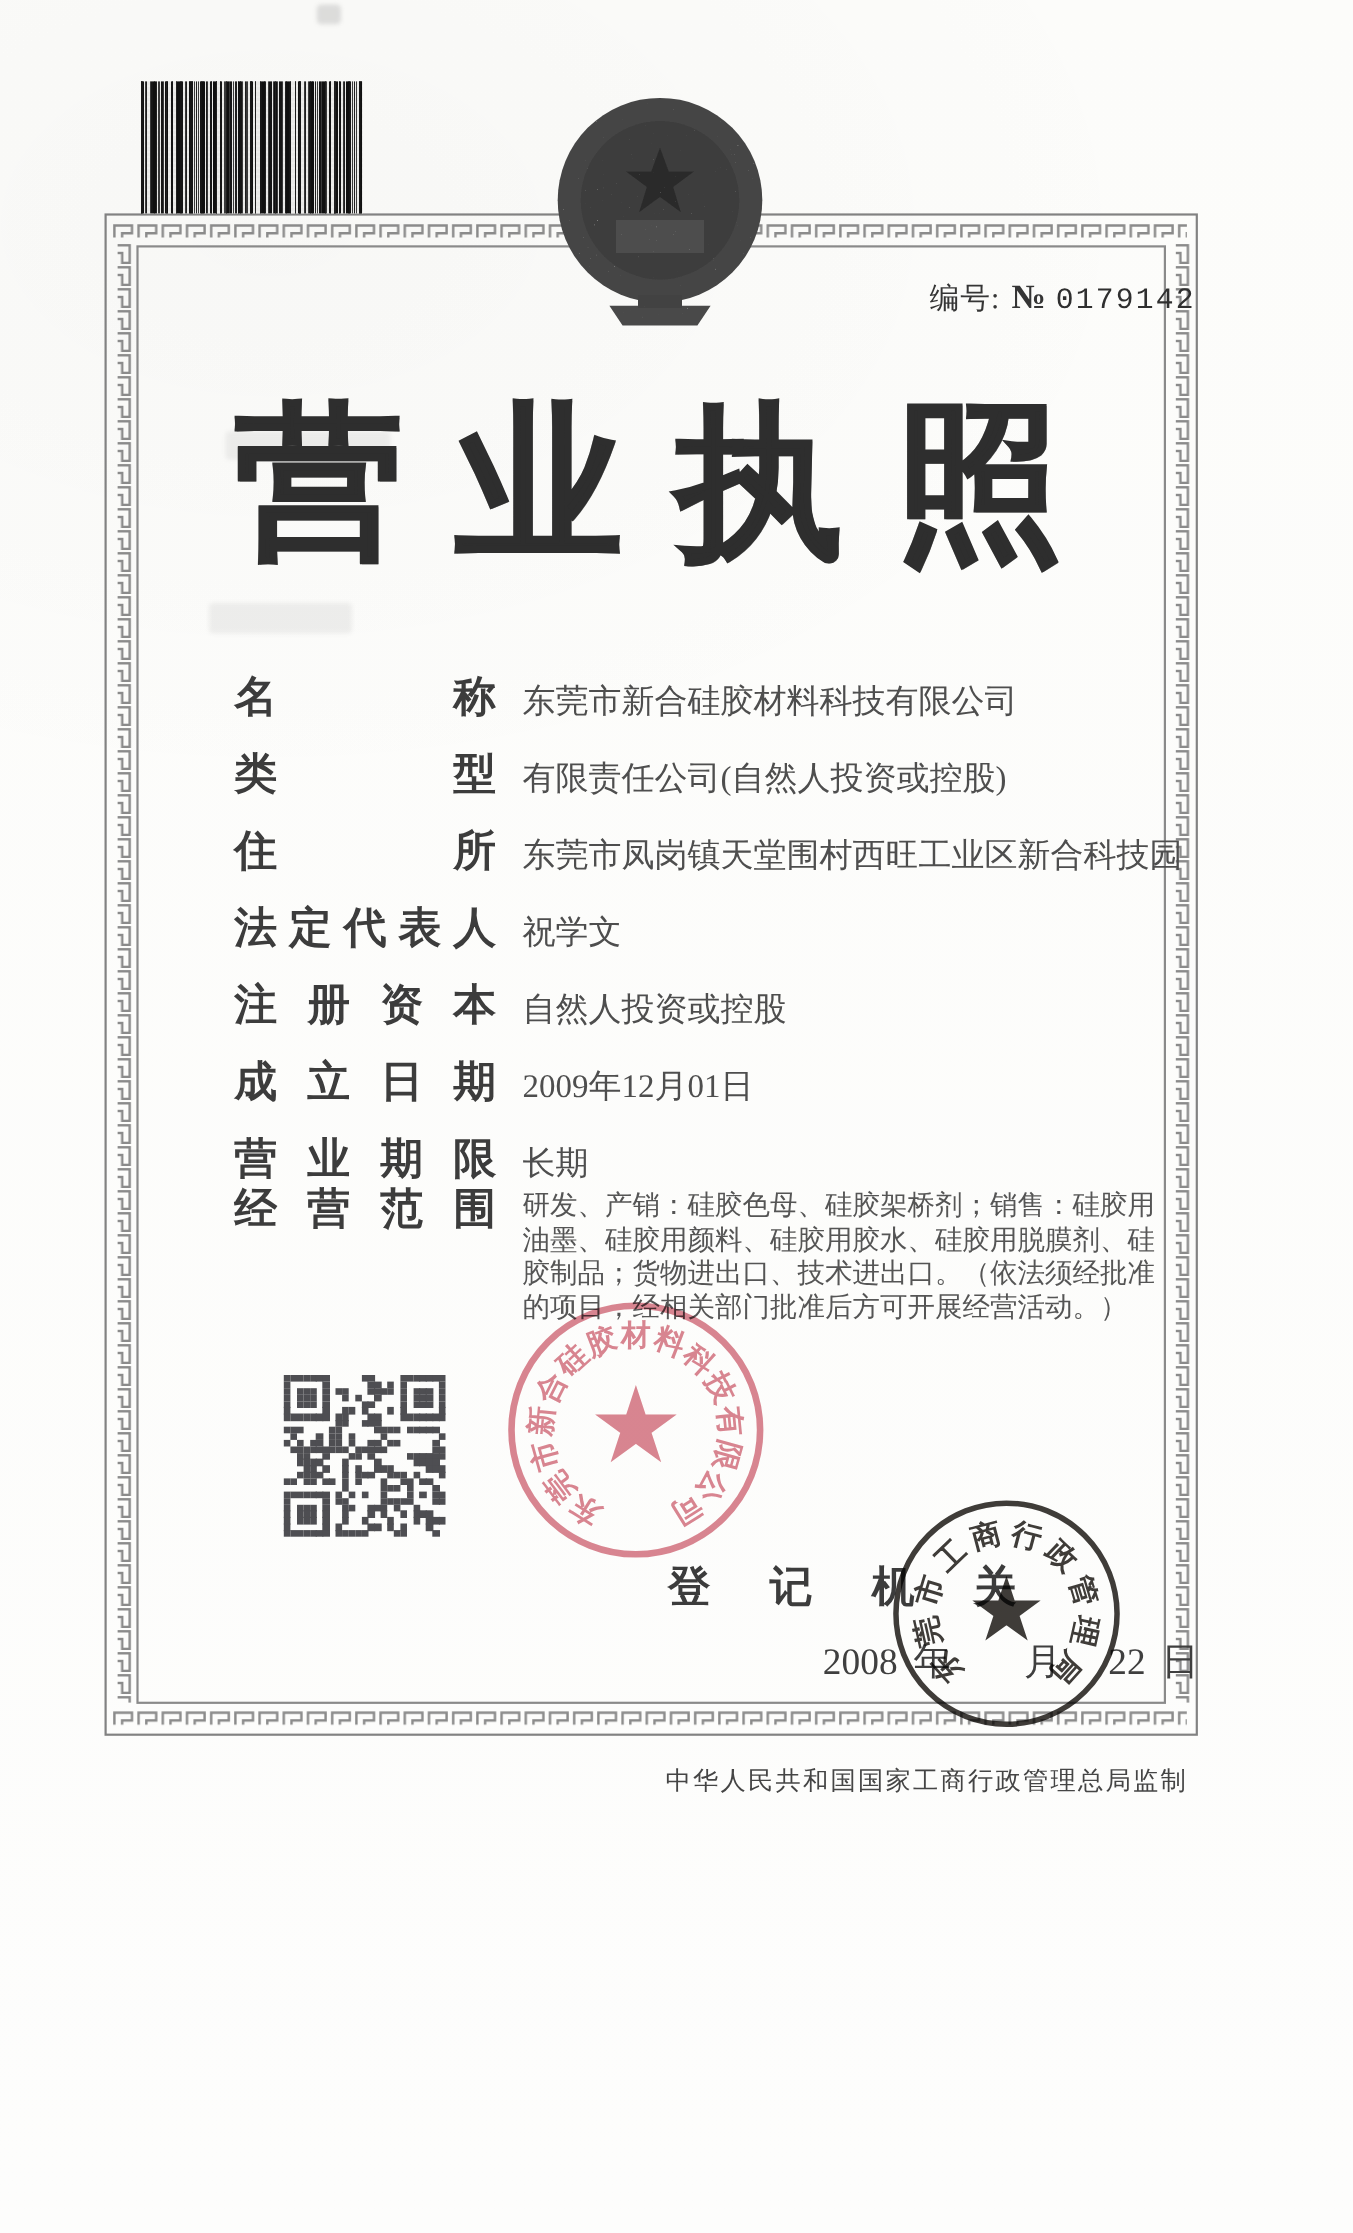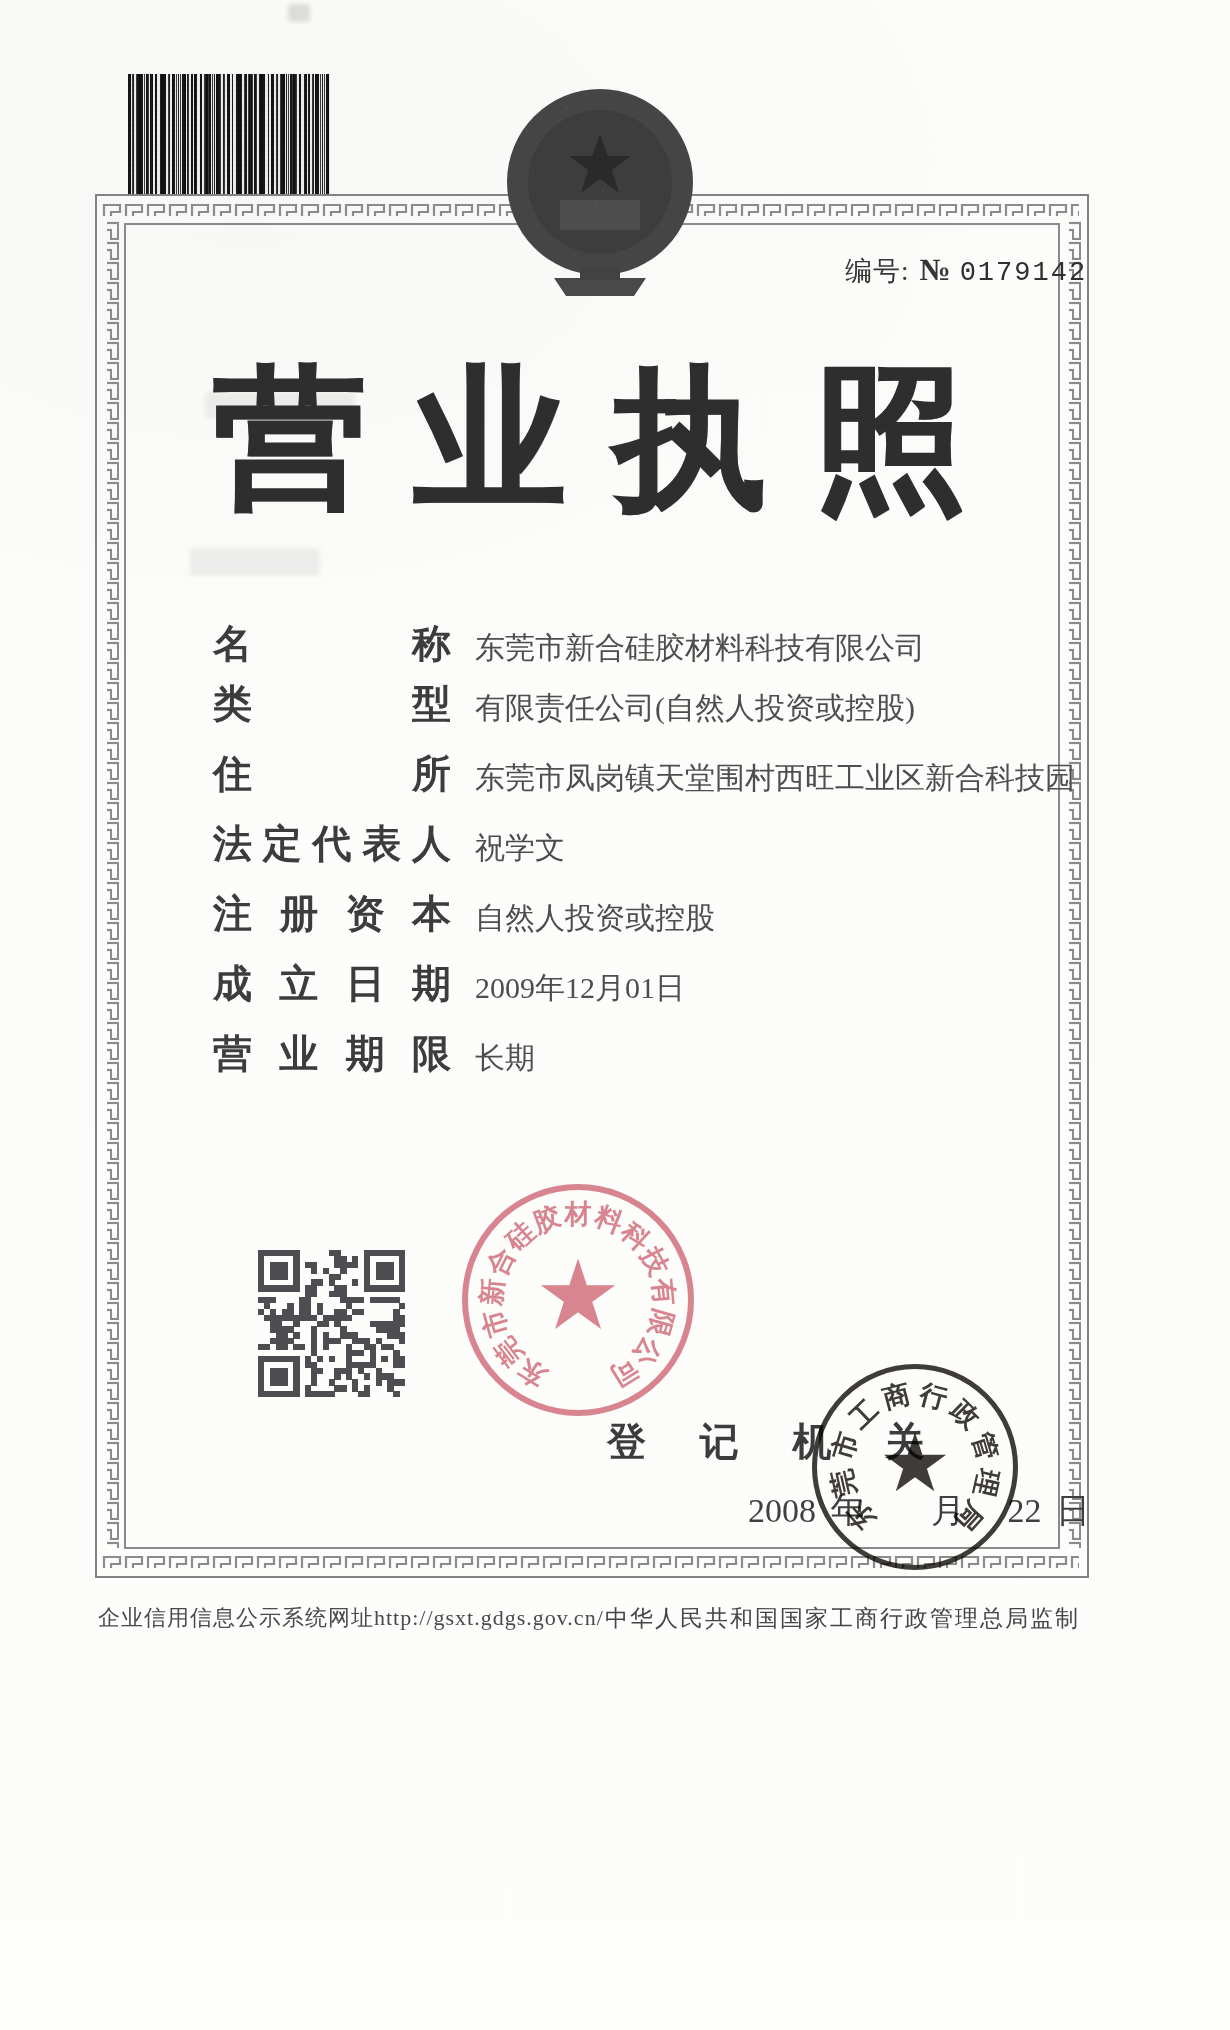--- a/index.html
+++ b/index.html
@@ -130,21 +130,21 @@
     </svg>
   </div>
 
   <div class="serial">
     <span>编号:</span><span class="nosym">№</span><span class="num">0179142</span>
   </div>
 
   <div class="title">营业执照</div>
 
 
-  <div class="row" style="top:612px;margin-top:10px;">
+  <div class="row" style="top:612px;">
     <span class="row-label">名称</span>
     <span class="row-value">东莞市新合硅胶材料科技有限公司</span>
   </div>
   <div class="row" style="top:752px;">
     <span class="row-label">住所</span>
     <span class="row-value">东莞市凤岗镇天堂围村西旺工业区新合科技园</span>
   </div>
   <div class="row" style="top:682px;">
     <span class="row-label">类型</span>
     <span class="row-value">有限责任公司(自然人投资或控股)</span>
@@ -157,20 +157,24 @@
     <span class="row-label">注册资本</span>
     <span class="row-value">自然人投资或控股</span>
   </div>
   <div class="row" style="top:962px;">
     <span class="row-label">成立日期</span>
     <span class="row-value">2009年12月01日</span>
   </div>
   <div class="row" style="top:1032px;">
     <span class="row-label">营业期限</span>
     <span class="row-value">长期</span>
+  </div>
+  <div class="row" style="top:1078px;">
+    <span class="row-label">经营范围</span>
+    <span class="row-value small">研发、产销：硅胶色母、硅胶架桥剂；销售：硅胶用油墨、硅胶用颜料、硅胶用胶水、硅胶用脱膜剂、硅胶制品；货物进出口、技术进出口。（依法须经批准的项目，经相关部门批准后方可开展经营活动。）</span>
   </div>
 
   <div class="qr">
       <div class="m" style="left: 0px; top: 0px; width: 6.28px; height: 6.28px;"></div>
       <div class="m" style="left: 5.88px; top: 0px; width: 6.28px; height: 6.28px;"></div>
       <div class="m" style="left: 11.76px; top: 0px; width: 6.28px; height: 6.28px;"></div>
       <div class="m" style="left: 17.64px; top: 0px; width: 6.28px; height: 6.28px;"></div>
       <div class="m" style="left: 23.52px; top: 0px; width: 6.28px; height: 6.28px;"></div>
       <div class="m" style="left: 29.4px; top: 0px; width: 6.28px; height: 6.28px;"></div>
       <div class="m" style="left: 35.28px; top: 0px; width: 6.28px; height: 6.28px;"></div>
@@ -499,16 +503,15 @@
       <span style="position: absolute; left: 50%; top: 50%; font-size: 27px; color: rgb(46, 43, 40); transform: translate(-50%, -50%) rotate(-73.3333deg) translateY(-73px);">市</span>
       <span style="position: absolute; left: 50%; top: 50%; font-size: 27px; color: rgb(46, 43, 40); transform: translate(-50%, -50%) rotate(-44deg) translateY(-73px);">工</span>
       <span style="position: absolute; left: 50%; top: 50%; font-size: 27px; color: rgb(46, 43, 40); transform: translate(-50%, -50%) rotate(-14.6667deg) translateY(-73px);">商</span>
       <span style="position: absolute; left: 50%; top: 50%; font-size: 27px; color: rgb(46, 43, 40); transform: translate(-50%, -50%) rotate(14.6667deg) translateY(-73px);">行</span>
       <span style="position: absolute; left: 50%; top: 50%; font-size: 27px; color: rgb(46, 43, 40); transform: translate(-50%, -50%) rotate(44deg) translateY(-73px);">政</span>
       <span style="position: absolute; left: 50%; top: 50%; font-size: 27px; color: rgb(46, 43, 40); transform: translate(-50%, -50%) rotate(73.3333deg) translateY(-73px);">管</span>
       <span style="position: absolute; left: 50%; top: 50%; font-size: 27px; color: rgb(46, 43, 40); transform: translate(-50%, -50%) rotate(102.667deg) translateY(-73px);">理</span>
       <span style="position: absolute; left: 50%; top: 50%; font-size: 27px; color: rgb(46, 43, 40); transform: translate(-50%, -50%) rotate(132deg) translateY(-73px);">局</span>
     </div>
 
-  <div class="footer-left">企业信用信息公示系统网址http://gsxt.gdgs.gov.cn/</div>
   <div class="footer-right">中华人民共和国国家工商行政管理总局监制</div>
 
 </div>
 
 </body></html>

